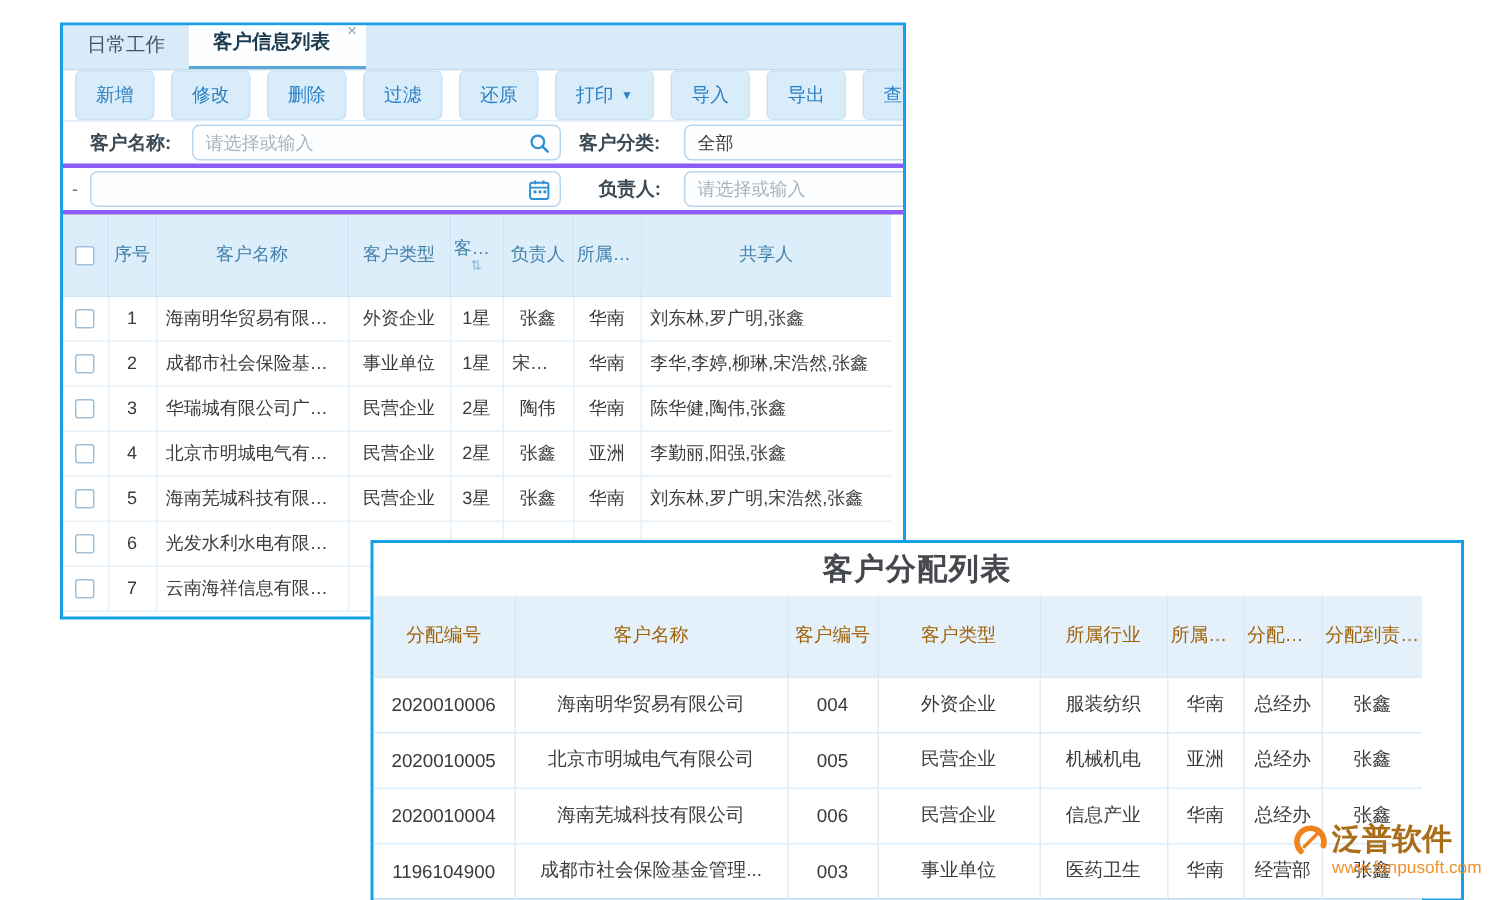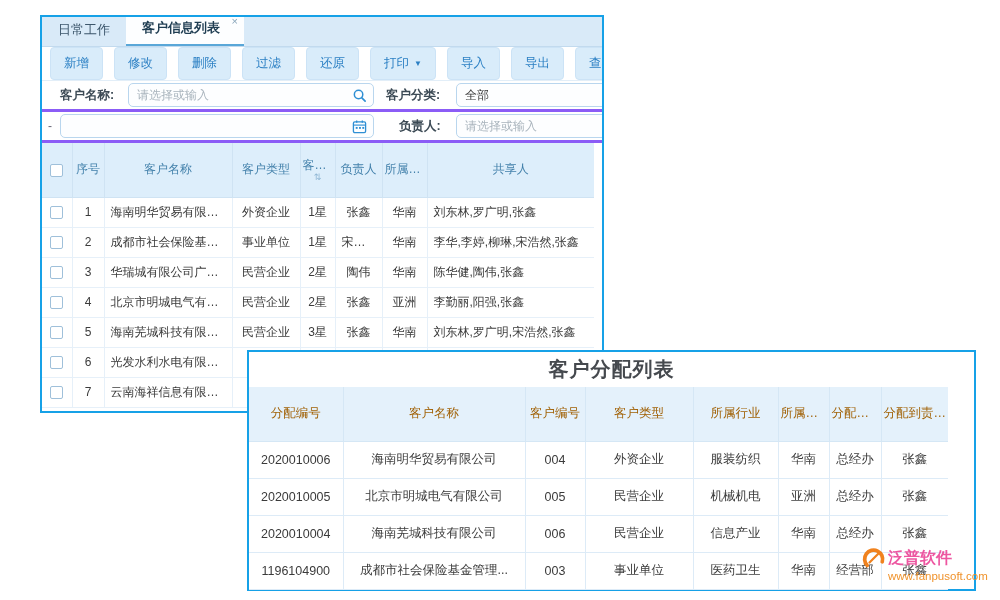--- a/index.html
+++ b/index.html
@@ -42,36 +42,36 @@
   #t1 td { border:1px solid #e6f0f9; border-left:1px solid #e2edf7; height:30px;
            color:#3b3b3b; padding:2px 6px; text-align:center; }
   #t1 th:first-child, #t1 td:first-child { border-left:none; }
   #t1 th:last-child, #t1 td:last-child { border-right:none; }
   #t1 td.al, #t1 th.al { text-align:left; }
   .cb { width:13px; height:13px; border:1px solid #9fc0da; border-radius:2px;
         background:#fff; display:inline-block; vertical-align:middle; cursor:pointer; }
   .link { color:#2e8fd4; cursor:pointer; }
   .sort-ic { display:block; font-size:9px; color:#8fb6d4; line-height:8px; cursor:pointer; }
   
-  #panel2 { left:247px; top:350px; width:729px; height:241px; z-index:5; }
+  #panel2 { left:247px; top:360px; width:729px; height:241px; z-index:5; }
   #p2title { height:35px; display:flex; align-items:center; justify-content:center;
              font-size:20px; font-weight:bold; color:#45494e; letter-spacing:1px; }
   #t2 { width:699px; font-size:12.5px; }
   #t2 th { background:#e4f1fb; color:#a16207; font-weight:normal; height:54px;
            border:1px solid #d5e7f5; line-height:17px; padding:2px; }
   #t2 td { height:37px; border:1px solid #ddebf7; color:#3b3b3b; text-align:center;
            padding:2px 6px; }
   #t2 th:first-child,#t2 td:first-child { border-left:none; }
   #t2 th:last-child,#t2 td:last-child { border-right:none; }
   #t2 tr:first-child th { border-top:none; }
   #t2 td.al { text-align:center; }
   
   #wm { position:absolute; left:862px; top:546px; z-index:9; width:140px; }
   #wm .row1 { display:flex; align-items:center; gap:2px; }
-  #wm .brand { font-size:16px; font-weight:bold; color:#ec4899; opacity:.92; }
+  #wm .brand { font-size:20px; font-weight:bold; color:#a16207; opacity:.92; }
   #wm .url { font-size:11.5px; color:#ef8c1f; margin-top:0px; padding-left:26px; opacity:.95; }
   svg.ic { display:block; }
 </style>
 </head>
 <body>
 
 <div class="panel" id="panel1">
   <div class="tabbar">
     <div class="tab">日常工作</div>
     <div class="tab active">

